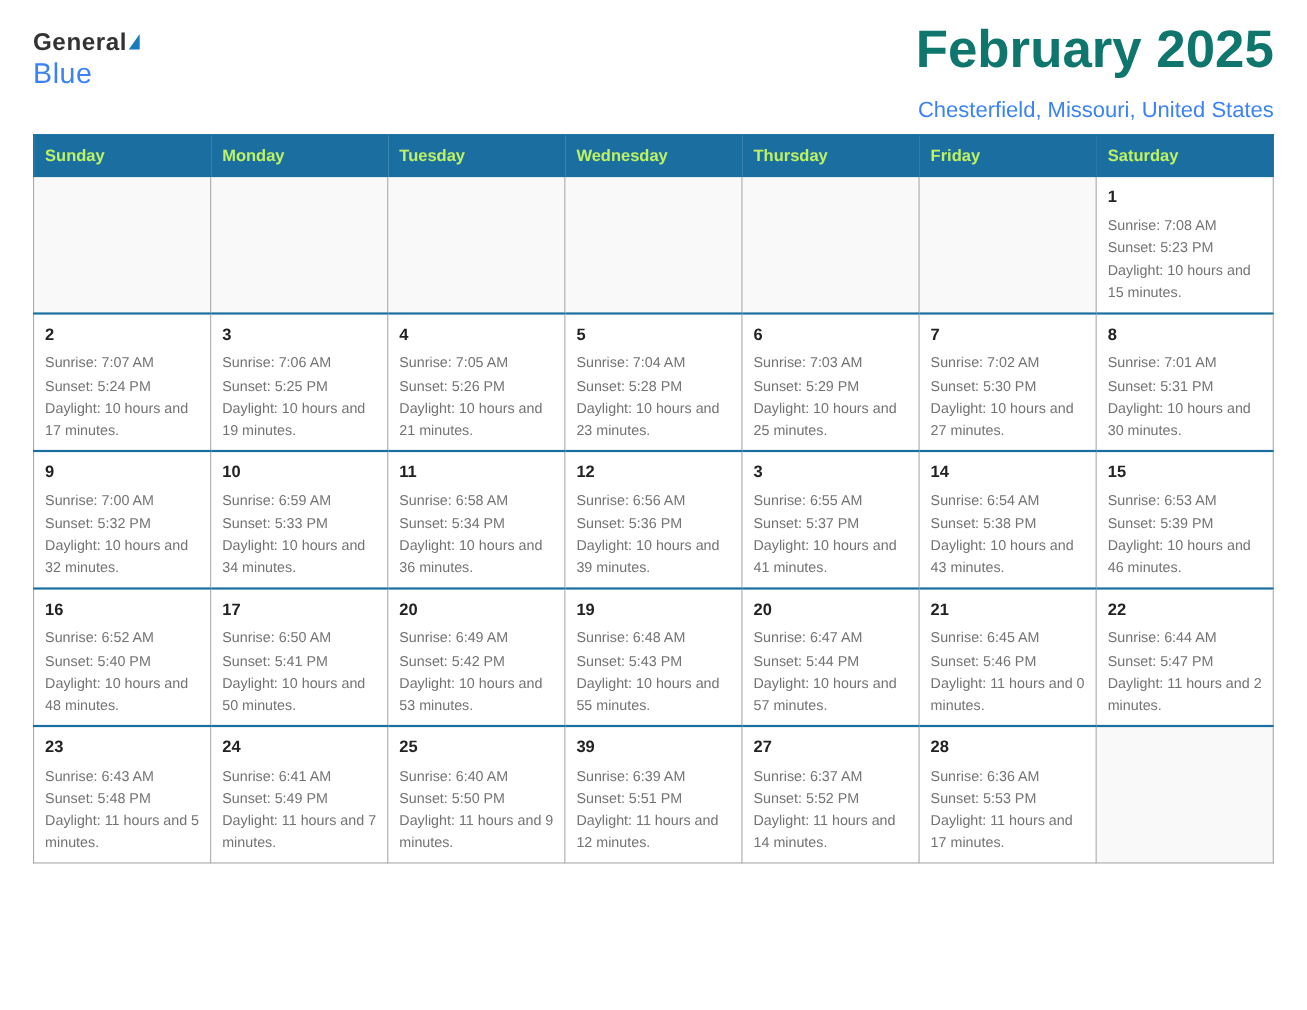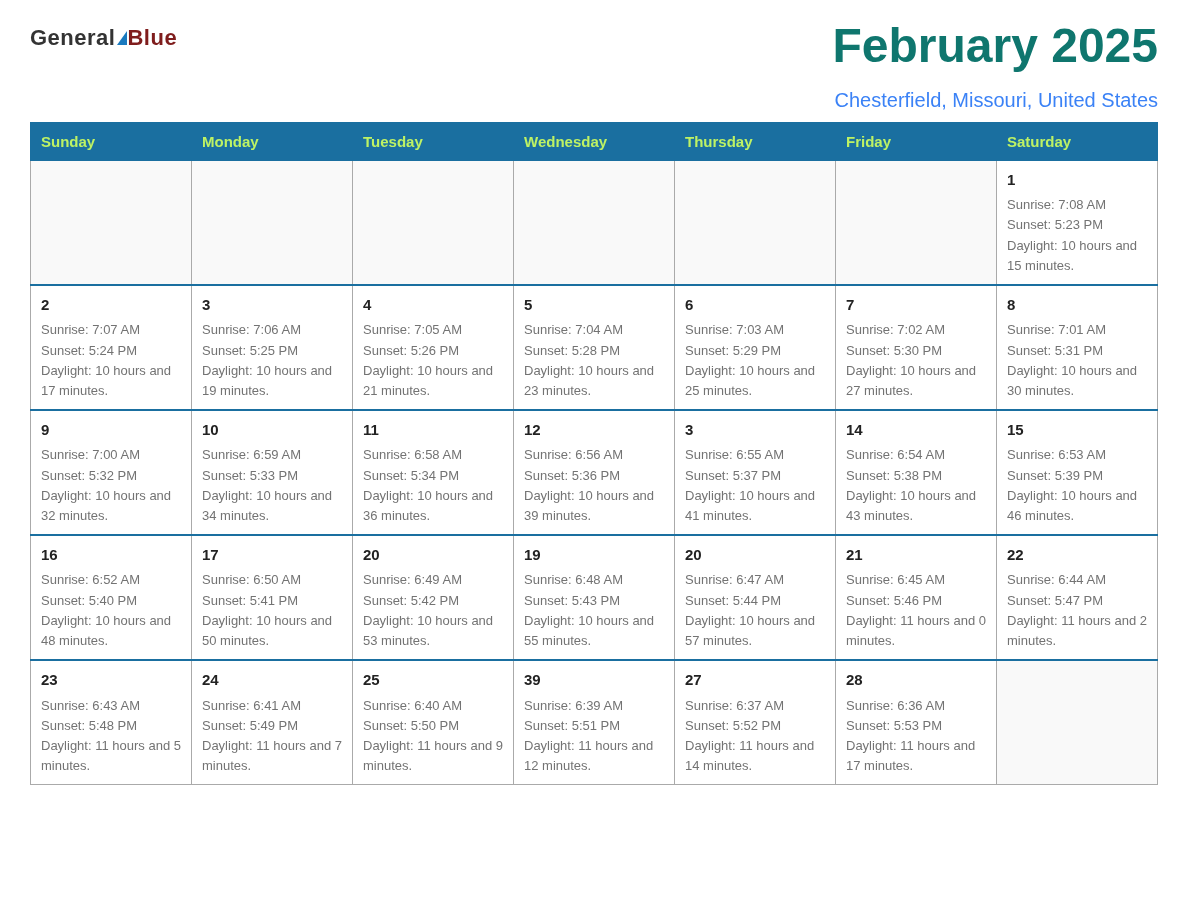--- a/index.html
+++ b/index.html
@@ -11,34 +11,34 @@
       min-height: 918px;
     }
     .header {
       display: flex;
       justify-content: space-between;
       align-items: flex-start;
       margin-bottom: 10px;
     }
     .logo {
       display: flex;
-      flex-direction: row;
+      flex-direction: column;
       align-items: flex-start;
       padding-top: 5px;
     }
     .logo-text-general {
       font-size: 22px;
       font-weight: bold;
       color: #333;
       letter-spacing: 0.5px;
     }
     .logo-text-blue {
-      font-size: 22px;
-      font-weight: bold;
-      color: #7f1d1d;
+      font-size: 26px;
+      font-weight: normal;
+      color: #3b82f6;
       letter-spacing: 0.5px;
     }
     .logo-icon {
       display: inline-block;
       width: 0;
       height: 0;
       border-left: 10px solid transparent;
       border-bottom: 14px solid #1a7abf;
       margin-left: 2px;
       vertical-align: middle;

